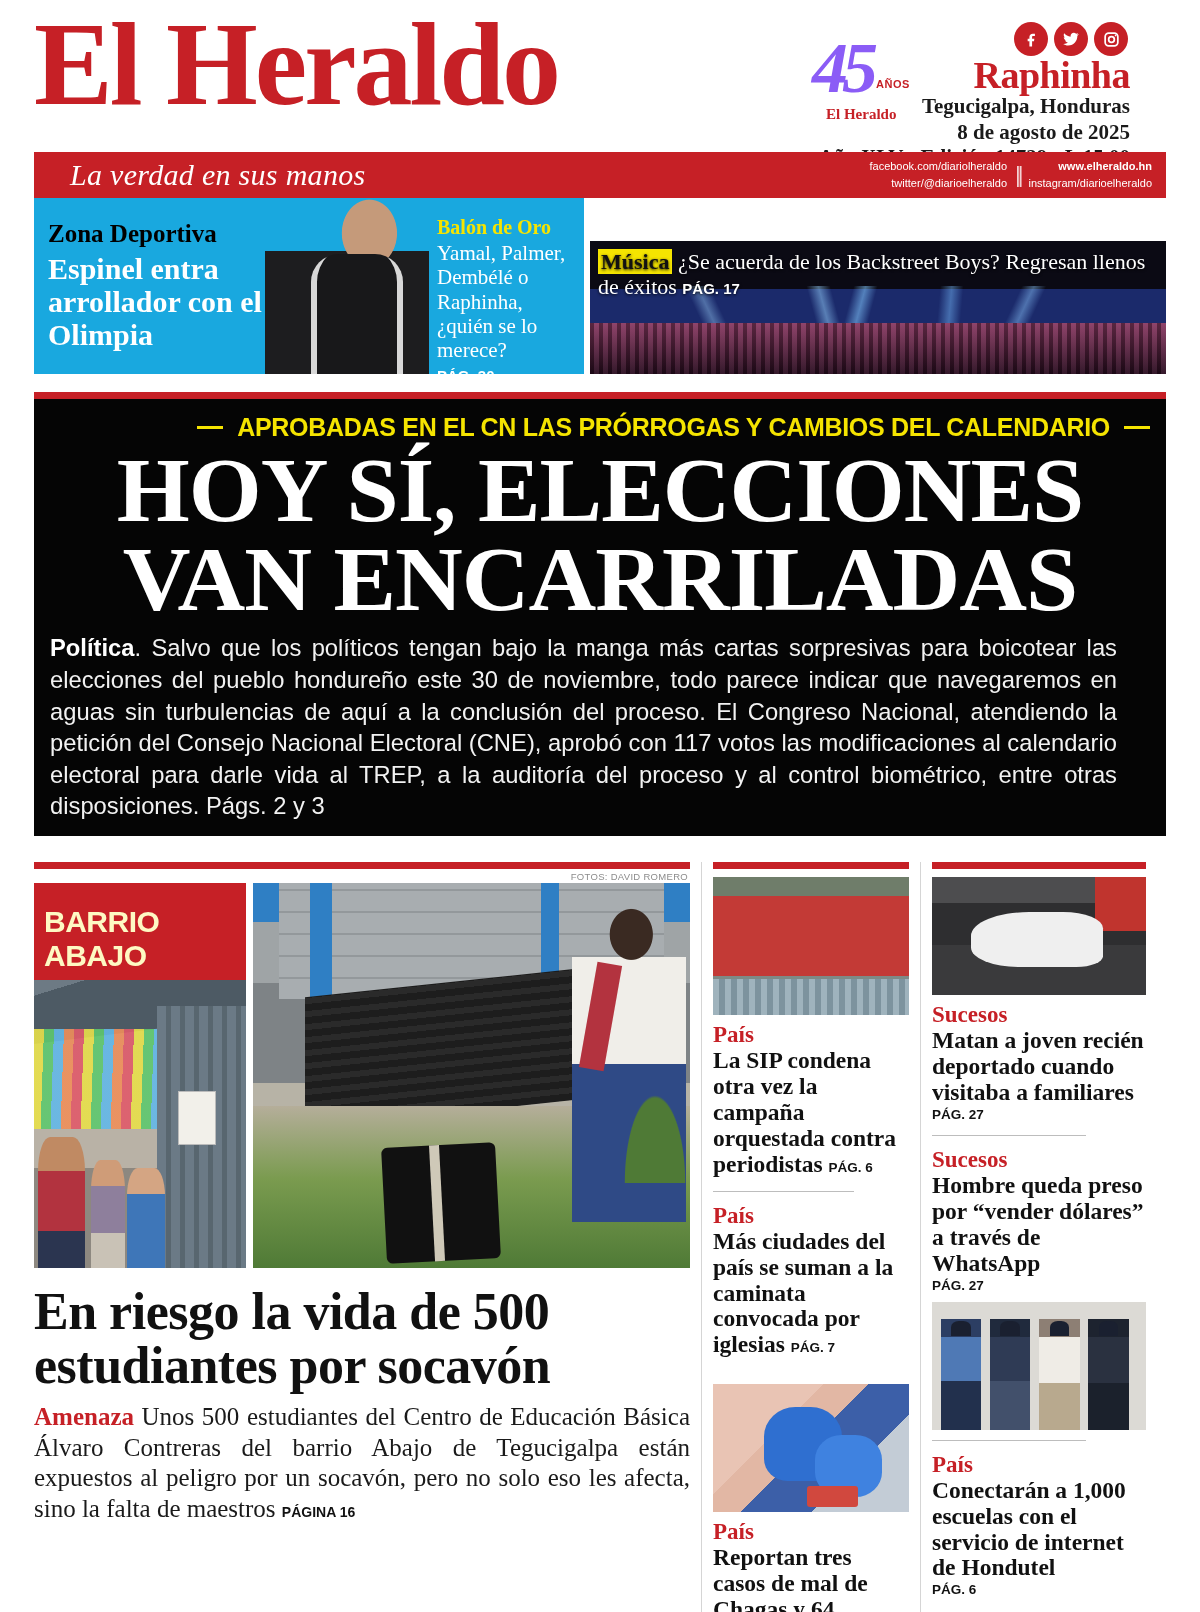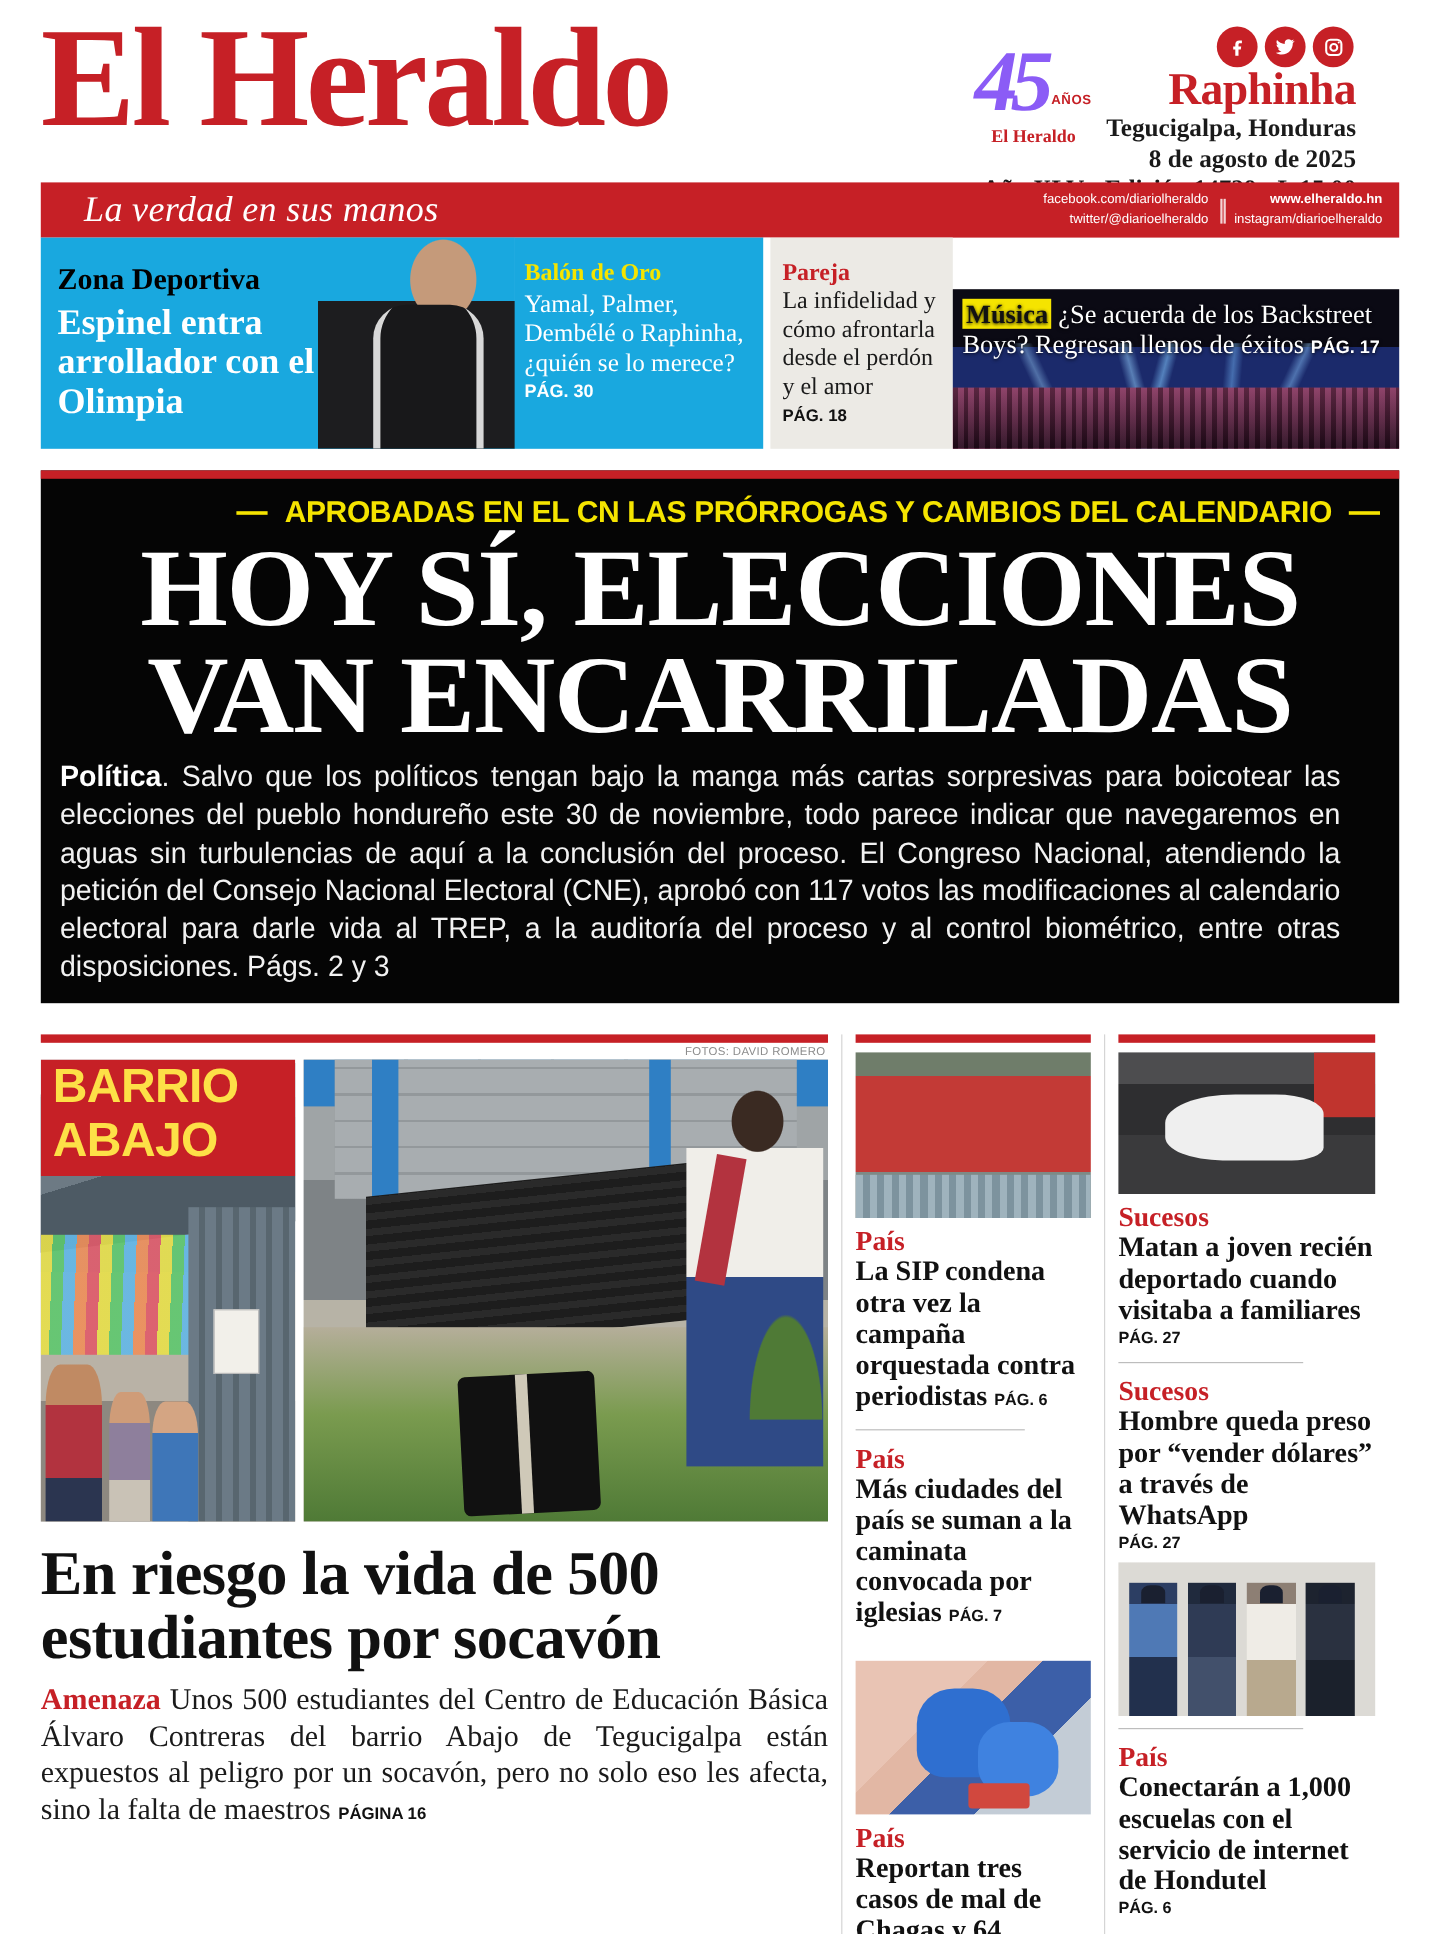--- a/index.html
+++ b/index.html
@@ -130,21 +130,21 @@
       #19a8df;
   }
   .coach-photo:after {
     content:""; position:absolute; left: 46px; top: 56px;
     width: 92px; height: 120px;
     background: #18181a;
     border-radius: 28px 28px 0 0;
     box-shadow: inset 16px 0 0 -10px #d8d8d8, inset -16px 0 0 -10px #d8d8d8;
   }
   .tz-balon {
-    width: 207px; background: #19a8df; padding: 18px 10px 0 8px;
+    width: 155px; background: #19a8df; padding: 18px 10px 0 8px;
     position: relative;
   }
   .tz-balon .kicker {
     font-family: "Liberation Serif", serif; font-weight: bold;
     font-size: 20px; color: #f5e400; margin-bottom: 2px;
   }
   .tz-balon .body {
     font-family: "Liberation Serif", serif; font-size: 21px;
     color: #fff; line-height: 1.16;
   }
@@ -340,23 +340,23 @@
     position:absolute; left:14%; top:18%; width:22%; height:34%;
     background:#b3333f; transform: rotate(10deg);
   }
   .ph-hole .plant {
     position:absolute; right:0; top:52%; width:16%; height:26%;
     background: radial-gradient(ellipse at 50% 100%, #4f7a36 0 60%, transparent 62%);
   }
 
   .tag-barrio {
     position: absolute; left: 0; top: 0;
-    background: #c62026; color: #fde047;
+    background: #c62026; color: #fef9c3;
     font-family: "Liberation Sans", sans-serif; font-weight: bold;
-    font-size: 40px; padding: 0 14px 7px 10px;
+    font-size: 30px; padding: 22px 14px 7px 10px;
     letter-spacing: -0.5px; z-index: 4;
   }
 
   .left-head {
     font-family: "Liberation Serif", serif;
     font-weight: bold; font-size: 52px; line-height: 1.03;
     color: #111; margin-top: 17px; letter-spacing: -0.5px;
   }
   .left-sub {
     font-family: "Liberation Serif", serif;
@@ -516,25 +516,20 @@
     </div>
 
     <div class="tz-balon">
       <div class="kicker">Balón de Oro</div>
       <div class="body">Yamal, Palmer, Dembélé o Raphinha, ¿quién se lo merece?</div>
       <div class="pag">PÁG. 30</div>
     </div>
 
     <div class="tz-gap"></div>
 
-    <div class="tz-pareja">
-      <div class="kicker">Pareja</div>
-      <div class="body">La infidelidad y cómo afrontarla desde el perdón y el amor</div>
-      <div class="pag">PÁG. 18</div>
-    </div>
 
     <div class="tz-music">
       <div class="stage"></div>
       <div class="crowd"></div>
       <div class="mtext">
         <span class="mk">Música</span>
         <span>¿Se acuerda de los Backstreet Boys? Regresan llenos de éxitos</span>
         <span class="mpag">PÁG. 17</span>
       </div>
     </div>

